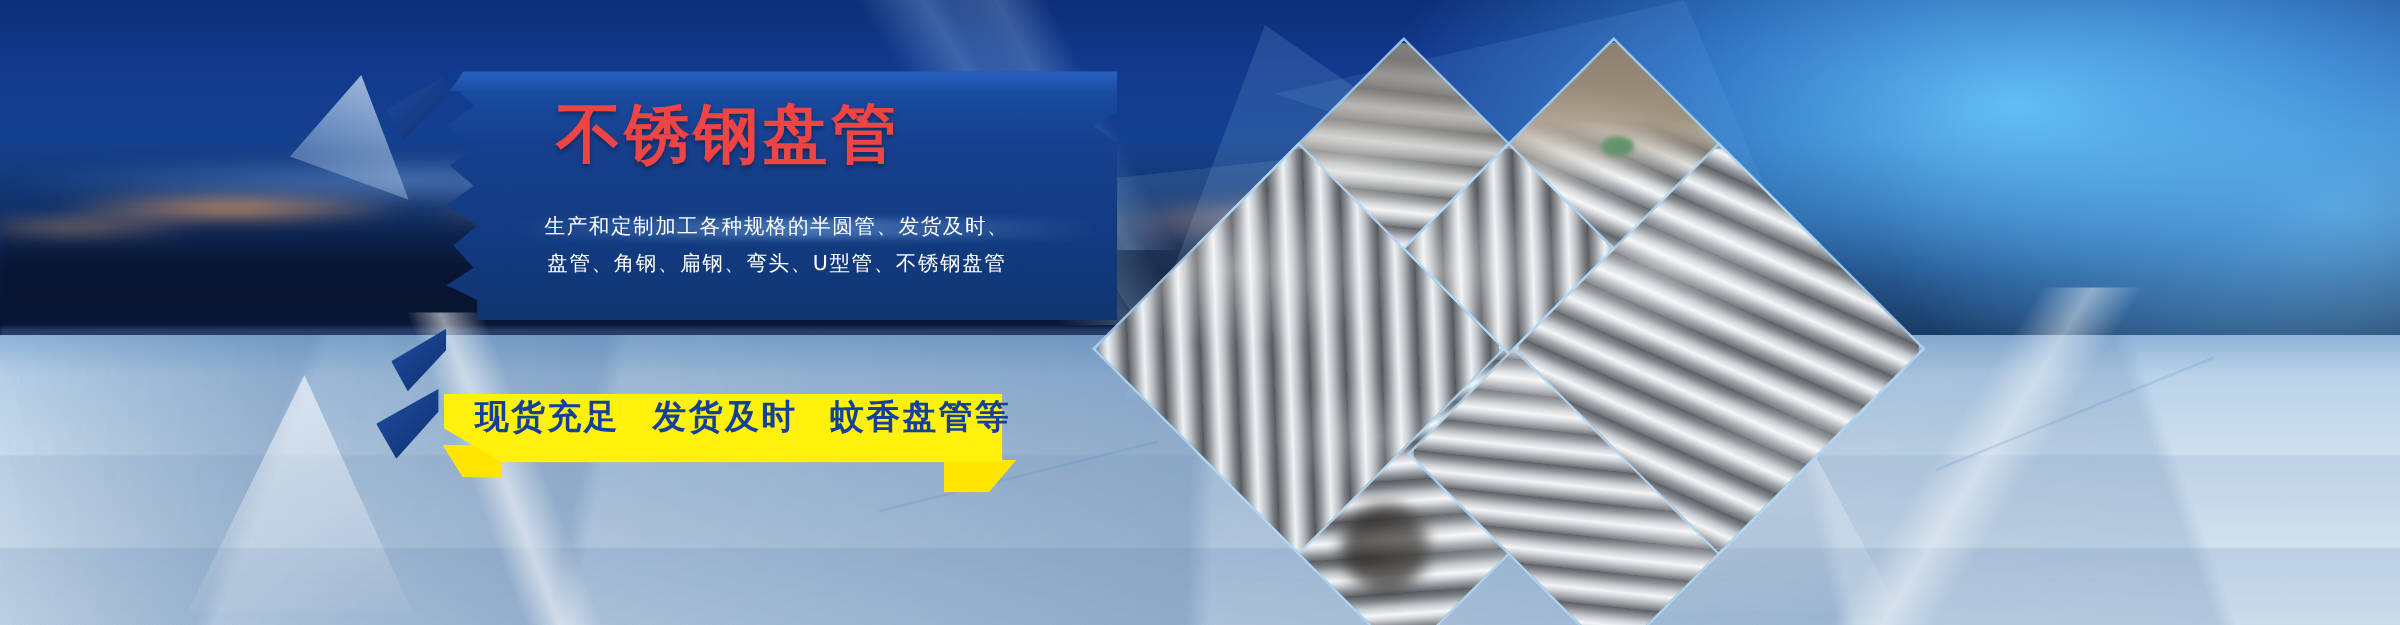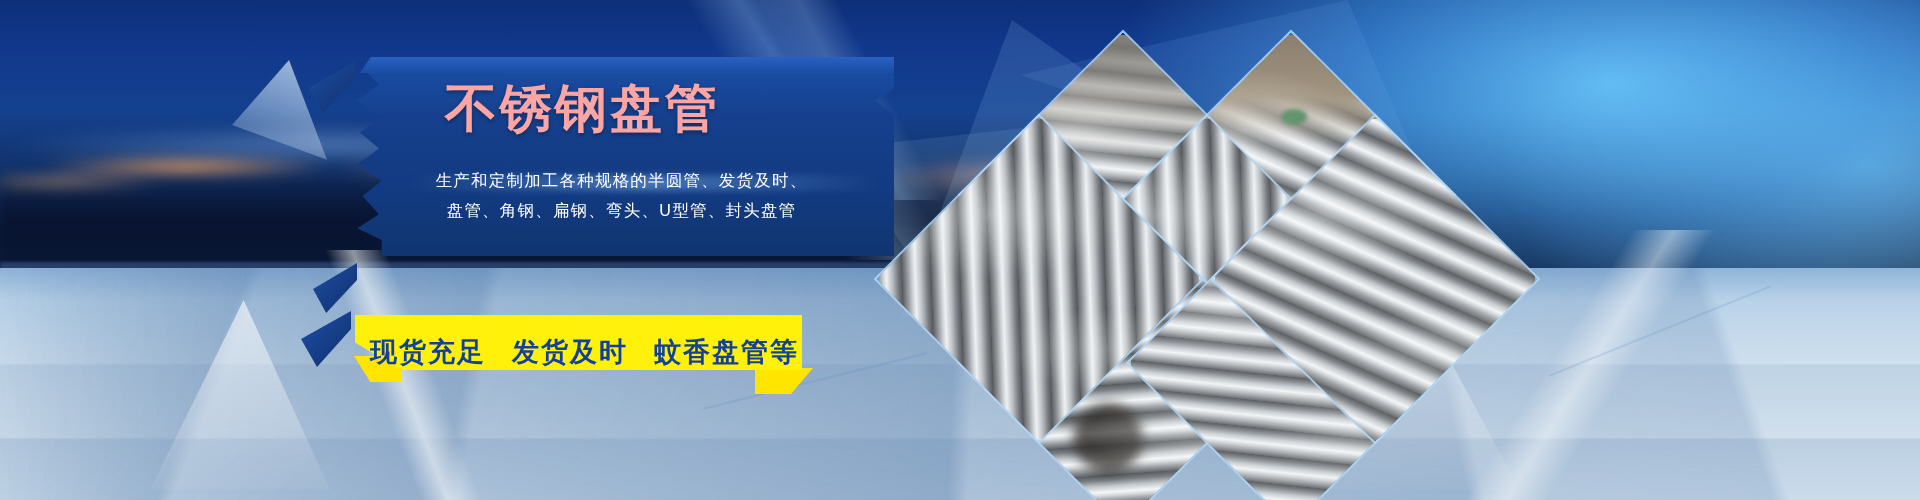--- a/index.html
+++ b/index.html
@@ -186,21 +186,21 @@
   }
   .chev-bot{
     left:-36px;top:206px;width:44px;height:50px;
     background:linear-gradient(135deg,#1d4fa6,#102f6b);
     clip-path:polygon(100% 0%,100% 34%,30% 100%,0% 52%);
   }
 
   #title{
     position:absolute;left:96px;top:22px;
     font-size:52px;line-height:58px;font-weight:bold;
-    color:#fca5a5;letter-spacing:3px;
+    color:#ef4444;letter-spacing:3px;
     text-shadow:0 2px 4px rgba(0,0,0,.35);
     white-space:nowrap;
   }
   .sub{
     position:absolute;left:0;width:545px;text-align:center;
     color:#ffffff;font-size:16.5px;letter-spacing:1.2px;
     white-space:nowrap;
   }
   #sub1{top:113px;}
   #sub2{top:143px;}
@@ -218,22 +218,22 @@
     position:absolute;left:-1px;top:41px;width:48px;height:26px;
     background:#ffe500;
     clip-path:polygon(0% 0%, 100% 0%, 100% 100%, 34% 100%);
   }
   .ribbon-tail-r{
     position:absolute;left:400px;top:53px;width:58px;height:26px;
     background:#ffe500;
     clip-path:polygon(0% 0%, 100% 0%, 62% 100%, 0% 100%);
   }
   #ribbon-text{
-    position:absolute;left:6px;top:0;width:447px;height:55px;
-    display:flex;align-items:flex-end;justify-content:center;gap:26px;
+    position:absolute;left:16px;top:0;width:447px;height:55px;
+    display:flex;align-items:flex-start;justify-content:center;gap:26px;
     color:#12409a;font-size:27px;font-weight:bold;letter-spacing:2px;
     white-space:nowrap;
   }
   
   .ribbon-arrow{
     position:absolute;left:-54px;top:-4px;width:50px;height:56px;
     background:linear-gradient(135deg,#1d4fa6,#10306d);
     clip-path:polygon(100% 0%,100% 32%,32% 100%,0% 50%);
   }
 
@@ -343,21 +343,21 @@
     <div class="chev chev-top"></div>
     <div class="chev chev-bot"></div>
 
     <div class="panel-body"></div>
     <div class="panel-fold"></div>
     <div class="panel-sheen"></div>
 
     <div id="title">不锈钢盘管</div>
 
     <div class="sub" id="sub1">生产和定制加工各种规格的半圆管、发货及时、</div>
-    <div class="sub" id="sub2">盘管、角钢、扁钢、弯头、U型管、封头盘管</div>
+    <div class="sub" id="sub2">盘管、角钢、扁钢、弯头、U型管、不锈钢盘管</div>
   </div>
 
   <div id="ribbon">
     <div class="ribbon-arrow"></div>
     <div class="ribbon-tail-l"></div>
     <div class="ribbon-tail-r"></div>
     <div class="ribbon-body"></div>
     <div id="ribbon-text">
       <span>现货充足</span>
       <span>发货及时</span>

